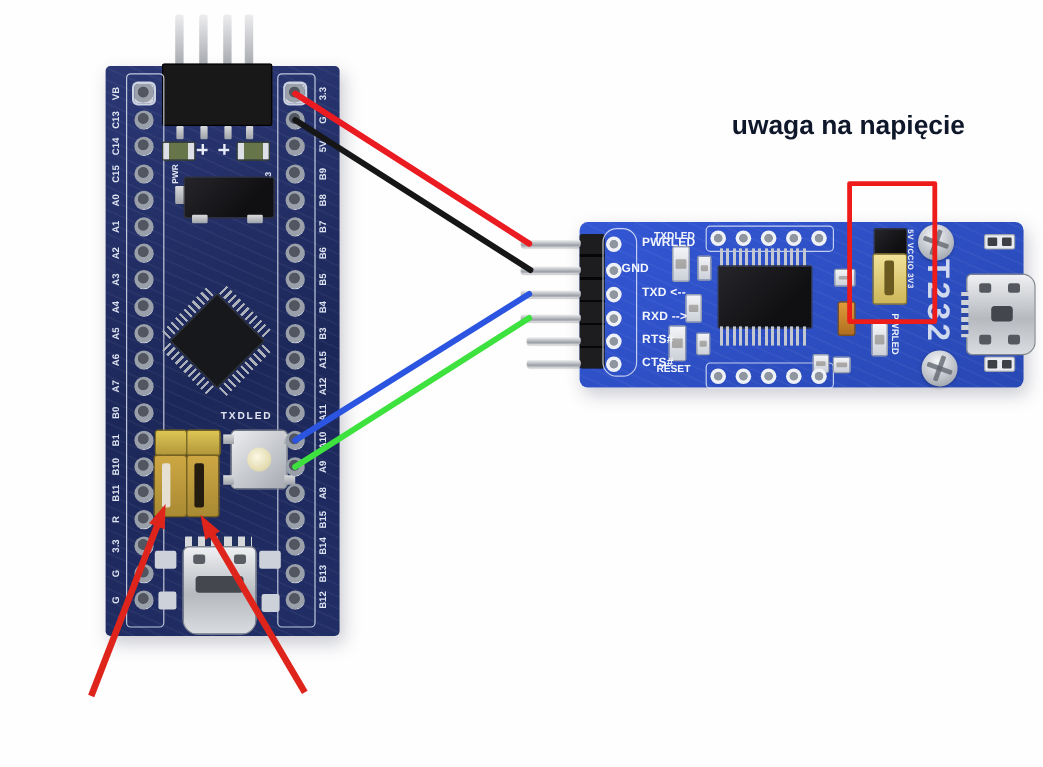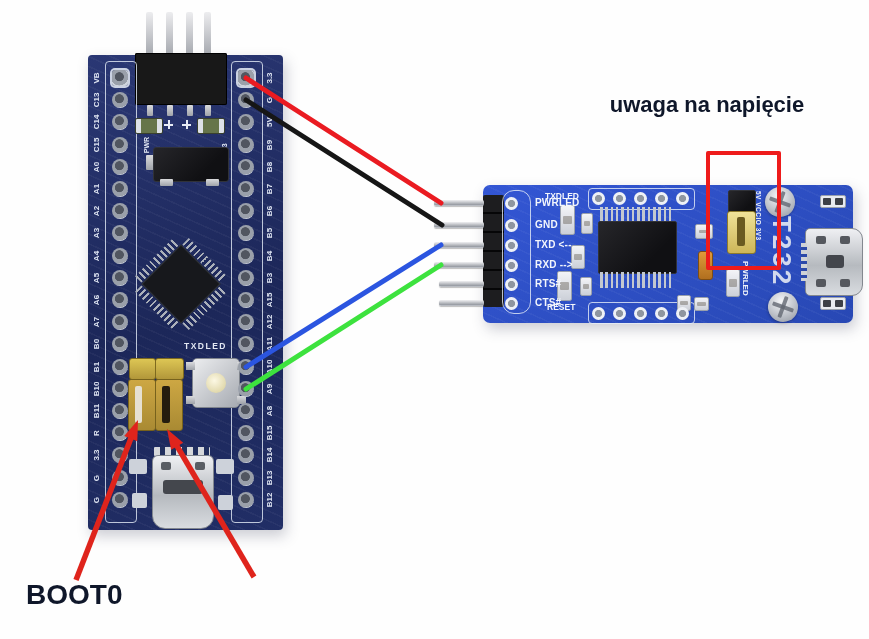--- a/index.html
+++ b/index.html
@@ -277,21 +277,21 @@
       <div style="position:absolute;left:20px;top:26px;width:18px;height:13px;background:#43464c;border-radius:3px;"></div>
       <div style="position:absolute;left:-5px;top:14px;width:6px;height:38px;background:repeating-linear-gradient(180deg,#cfd2d6 0 4px,#2c49a8 4px 7px);"></div>
     </div>
 
     <div id="ft-gen">
         <div class="pinrod" style="left: -49px; top: 15px; width: 50px;"></div>
         <div class="fthole" style="left: 22px; top: 11.5px;"></div>
         <div class="ftlabel" style="left: 52px; top: 12px;">PWRLED</div>
         <div class="pinrod" style="left: -49px; top: 37px; width: 50px;"></div>
         <div class="fthole" style="left: 22px; top: 33.5px;"></div>
-        <div class="ftlabel" style="left: 52px; top: 34px;">GND</div>
+        <div class="ftlabel" style="left: 35px; top: 34px;">GND</div>
         <div class="pinrod" style="left: -49px; top: 57px; width: 50px;"></div>
         <div class="fthole" style="left: 22px; top: 53.5px;"></div>
         <div class="ftlabel" style="left: 52px; top: 54px;">TXD &lt;--</div>
         <div class="pinrod" style="left: -49px; top: 77px; width: 50px;"></div>
         <div class="fthole" style="left: 22px; top: 73.5px;"></div>
         <div class="ftlabel" style="left: 52px; top: 74px;">RXD --&gt;</div>
         <div class="pinrod" style="left: -44px; top: 96px; width: 45px;"></div>
         <div class="fthole" style="left: 22px; top: 92.5px;"></div>
         <div class="ftlabel" style="left: 52px; top: 93px;">RTS#</div>
         <div class="pinrod" style="left: -44px; top: 115px; width: 45px;"></div>
@@ -316,14 +316,13 @@
       <line x1="246" y1="367" x2="441" y2="245" stroke="#2b55e0" stroke-width="5" stroke-linecap="round"></line>
       <line x1="246" y1="389" x2="441" y2="265" stroke="#3de23e" stroke-width="5" stroke-linecap="round"></line>
       <line x1="76" y1="580" x2="133.66414718689623" y2="431.18929758220327" stroke="#df241c" stroke-width="5.5"></line>
       <polygon points="138.0,420.0 137.3,441.2 124.2,436.1" fill="#df241c"></polygon>
       <line x1="254" y1="577" x2="173.08118655462263" y2="439.34500701246145" stroke="#df241c" stroke-width="5.5"></line>
       <polygon points="167.0,429.0 183.2,442.7 171.1,449.8" fill="#df241c"></polygon>
     </svg>
 
   <div class="hlrect" style="left: 706px; top: 151px; width: 67px; height: 111px; border-color: rgb(238, 27, 27);"></div>
   <div class="ann" style="left:602px;top:92px;width:210px;text-align:center;font-size:22px;z-index:6;">uwaga na napięcie</div>
-  <div class="ann" style="left:26px;top:579px;font-size:28px;z-index:6;">BOOT0</div>
 </div>
 
 </body></html>

